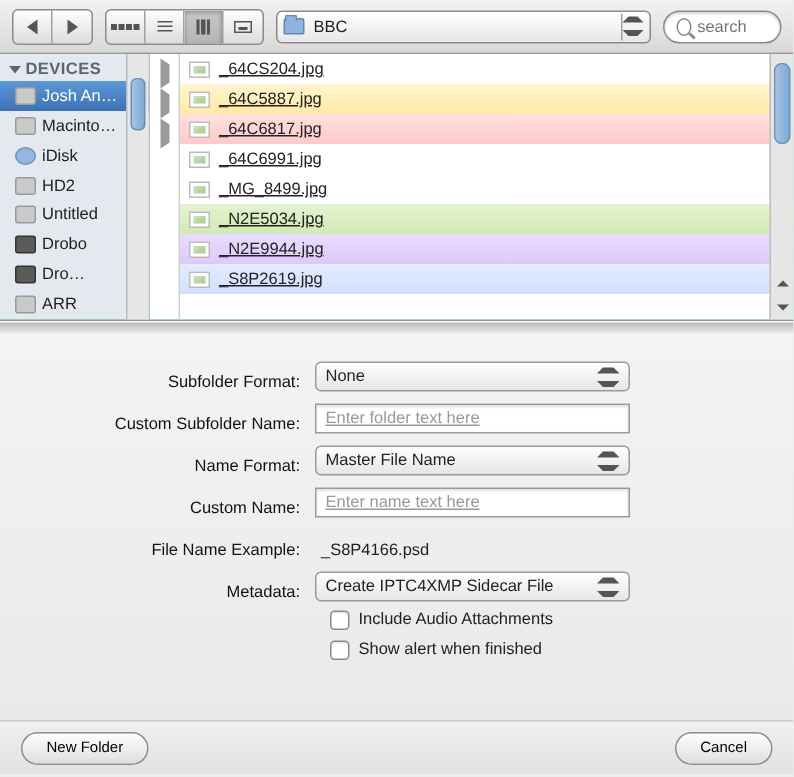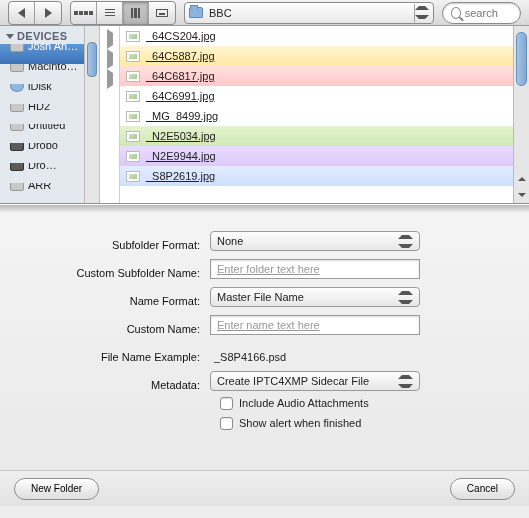--- a/index.html
+++ b/index.html
@@ -1,19 +1,19 @@
 <!DOCTYPE html>
 <html><head>
 <meta charset="utf-8">
 <style>
   * { box-sizing: border-box; margin: 0; padding: 0; font-family: "Lucida Grande", "Helvetica Neue", Arial, sans-serif; font-size: 11px; }
   html, body { width: 529px; height: 518px; background: #ededed; color: #222; }
 
   
-  .toolbar { height: 26px; background: linear-gradient(#f2f2f2,#d8d8d8); border-bottom: 1px solid #9b9b9b; display: flex; align-items: center; padding: 0 8px; gap: 8px; }
+  .toolbar { height: 36px; background: linear-gradient(#f2f2f2,#d8d8d8); border-bottom: 1px solid #9b9b9b; display: flex; align-items: center; padding: 0 8px; gap: 8px; }
   .seg { display: inline-flex; border: 1px solid #8b8b8b; border-radius: 4px; overflow: hidden; background: linear-gradient(#fefefe,#dcdcdc); box-shadow: 0 1px 0 #fff inset; }
   .seg button { border: none; background: transparent; width: 26px; height: 22px; border-right: 1px solid #a0a0a0; display:flex;align-items:center;justify-content:center; color:#555; }
   .seg button:last-child { border-right: none; }
   .seg button.active { background: linear-gradient(#c7c7c7,#b5b5b5); box-shadow: inset 0 1px 3px rgba(0,0,0,.35); }
   .tri { width:0; height:0; border-top:5px solid transparent; border-bottom:5px solid transparent; }
   .tri.l { border-right:7px solid #555; }
   .tri.r { border-left:7px solid #555; }
 
   .path-popup { flex: 0 0 250px; height: 22px; display: flex; align-items: center; border: 1px solid #8b8b8b; border-radius: 4px; background: linear-gradient(#fff,#e7e7e7); padding: 0 4px; position: relative; }
   .folder-glyph { width:14px; height:11px; background:#8cb4dc; border:1px solid #5f8ab4; border-radius:2px 2px 1px 1px; margin-right:6px; position:relative; }
@@ -27,21 +27,21 @@
   .search { flex:1; min-width:0; height:22px; border:1px solid #8b8b8b; border-radius:11px; background:#fff; display:flex; align-items:center; padding:0 8px; box-shadow: inset 0 1px 2px rgba(0,0,0,.2);}
   .search input{ border:none; outline:none; width:100%; font-size:11px; color:#888; background:transparent;}
   .mag { width:12px;height:12px; border:1.5px solid #888; border-radius:50%; margin-right:4px; position:relative;}
   .mag::after{content:"";position:absolute;width:5px;height:1.5px;background:#888;transform:rotate(45deg);bottom:-2px;right:-4px;}
 
   
   .browser { height: 178px; display:flex; border-bottom:1px solid #8f8f8f; background:#22c55e; }
   .sidebar { width: 100px; background:#e4e9f0; border-right:1px solid #b7bfc9; display:flex; flex-direction:column; position:relative;}
   .sidebar-head { font-size:9.5px; color:#5a6472; font-weight:bold; padding:4px 6px 2px; letter-spacing:.3px; display:flex; align-items:center;}
   .sidebar-head .disclose{ width:0;height:0;border-left:4px solid transparent;border-right:4px solid transparent;border-top:5px solid #5a6472;margin-right:3px;}
-  .sb-item{ display:flex; align-items:flex-end; height:20px; padding:0 4px 12px 10px; color:#222; white-space:nowrap; overflow:hidden; text-overflow:ellipsis;}
+  .sb-item{ display:flex; align-items:center; height:20px; padding:0 4px 0 10px; color:#222; white-space:nowrap; overflow:hidden; text-overflow:ellipsis;}
   .sb-item.sel{ background:linear-gradient(#5e97d6,#3b72b6); color:#fff; }
   .sb-ico{ width:14px;height:12px; margin-right:4px; border-radius:2px; display:inline-block;}
   .ico-drive{ background:#c9c9c9; border:1px solid #9a9a9a;}
   .ico-globe{ background:#93b7de; border-radius:50%; border:1px solid #6d93bd;}
   .ico-drobo{ background:#5b5b5b; border:1px solid #333;}
   .sb-scroll{position:absolute;right:0;top:0;bottom:0;width:15px;background:#e6e6e6;border-left:1px solid #bbb;display:flex;flex-direction:column;}
   .sb-scroll .thumb{margin:16px 2px 0;flex:0 0 35px;background:linear-gradient(90deg,#a8c3e2,#7da9d6);border:1px solid #6a8fb8;border-radius:4px;}
 
   .gutter { width:20px; border-right:1px solid #cfcfcf; background:#fff; display:flex; flex-direction:column; padding-top:3px;}
   .gutter span{height:20px;display:flex;align-items:center;justify-content:center;}

